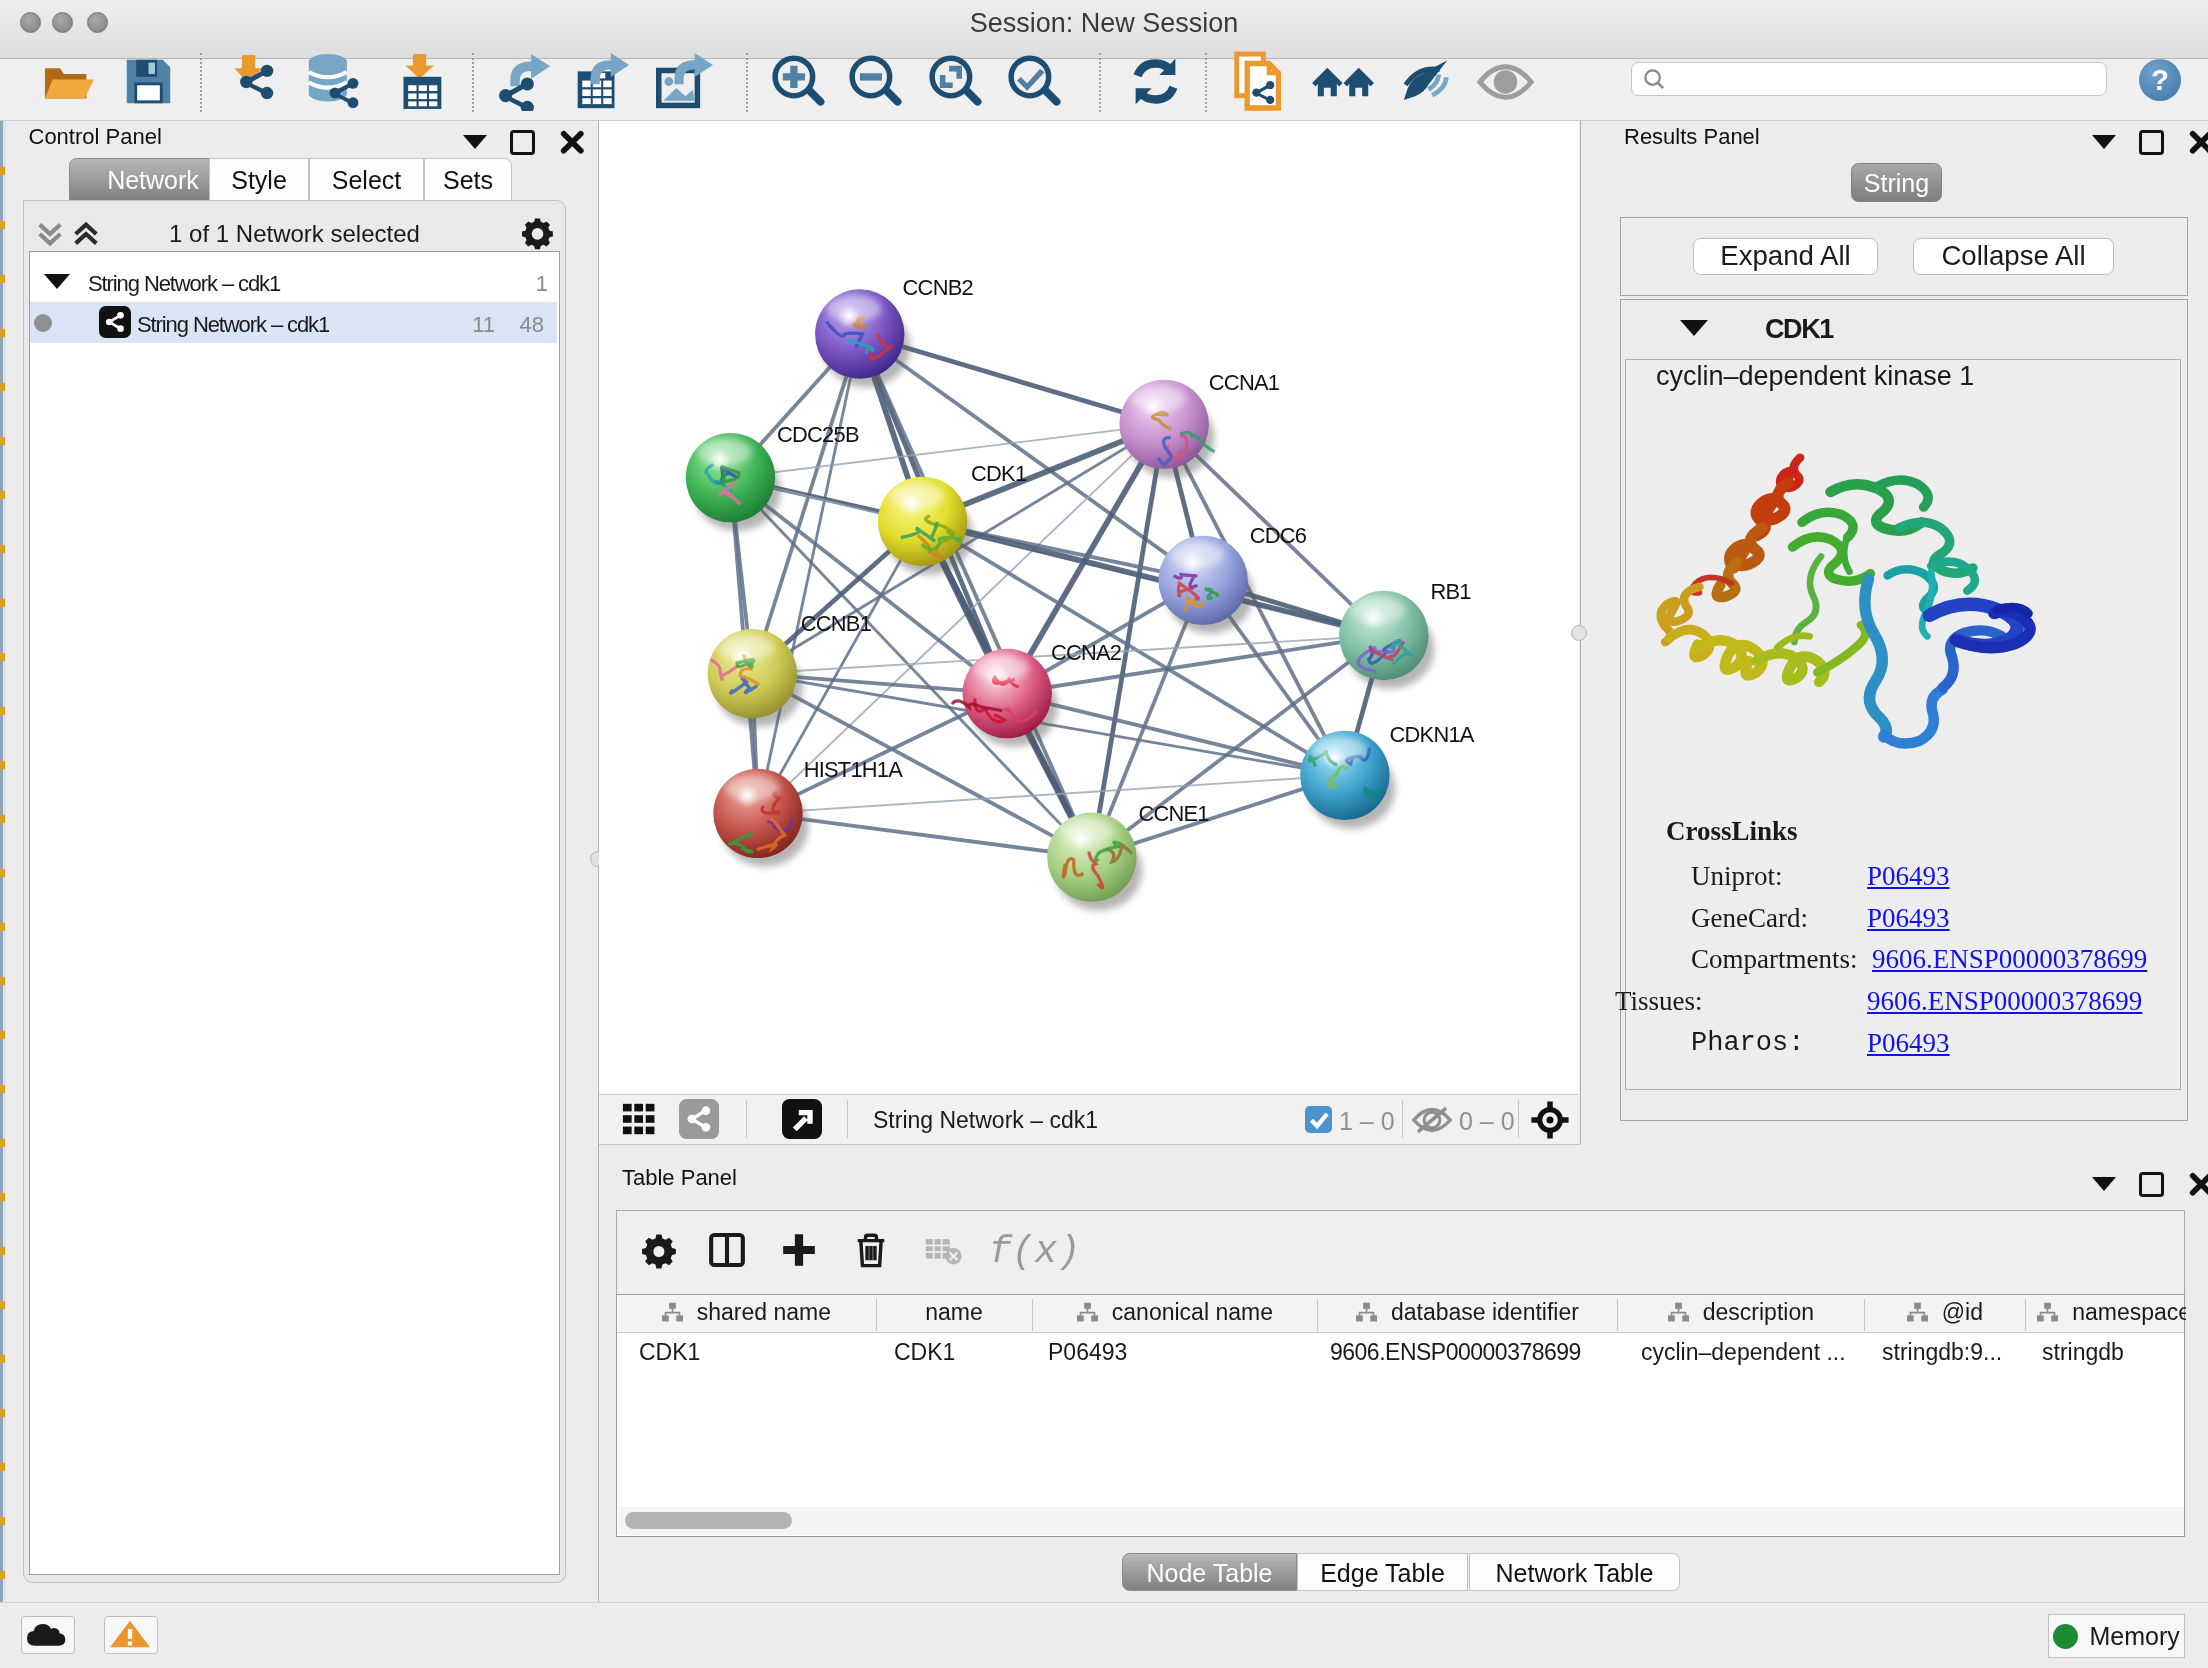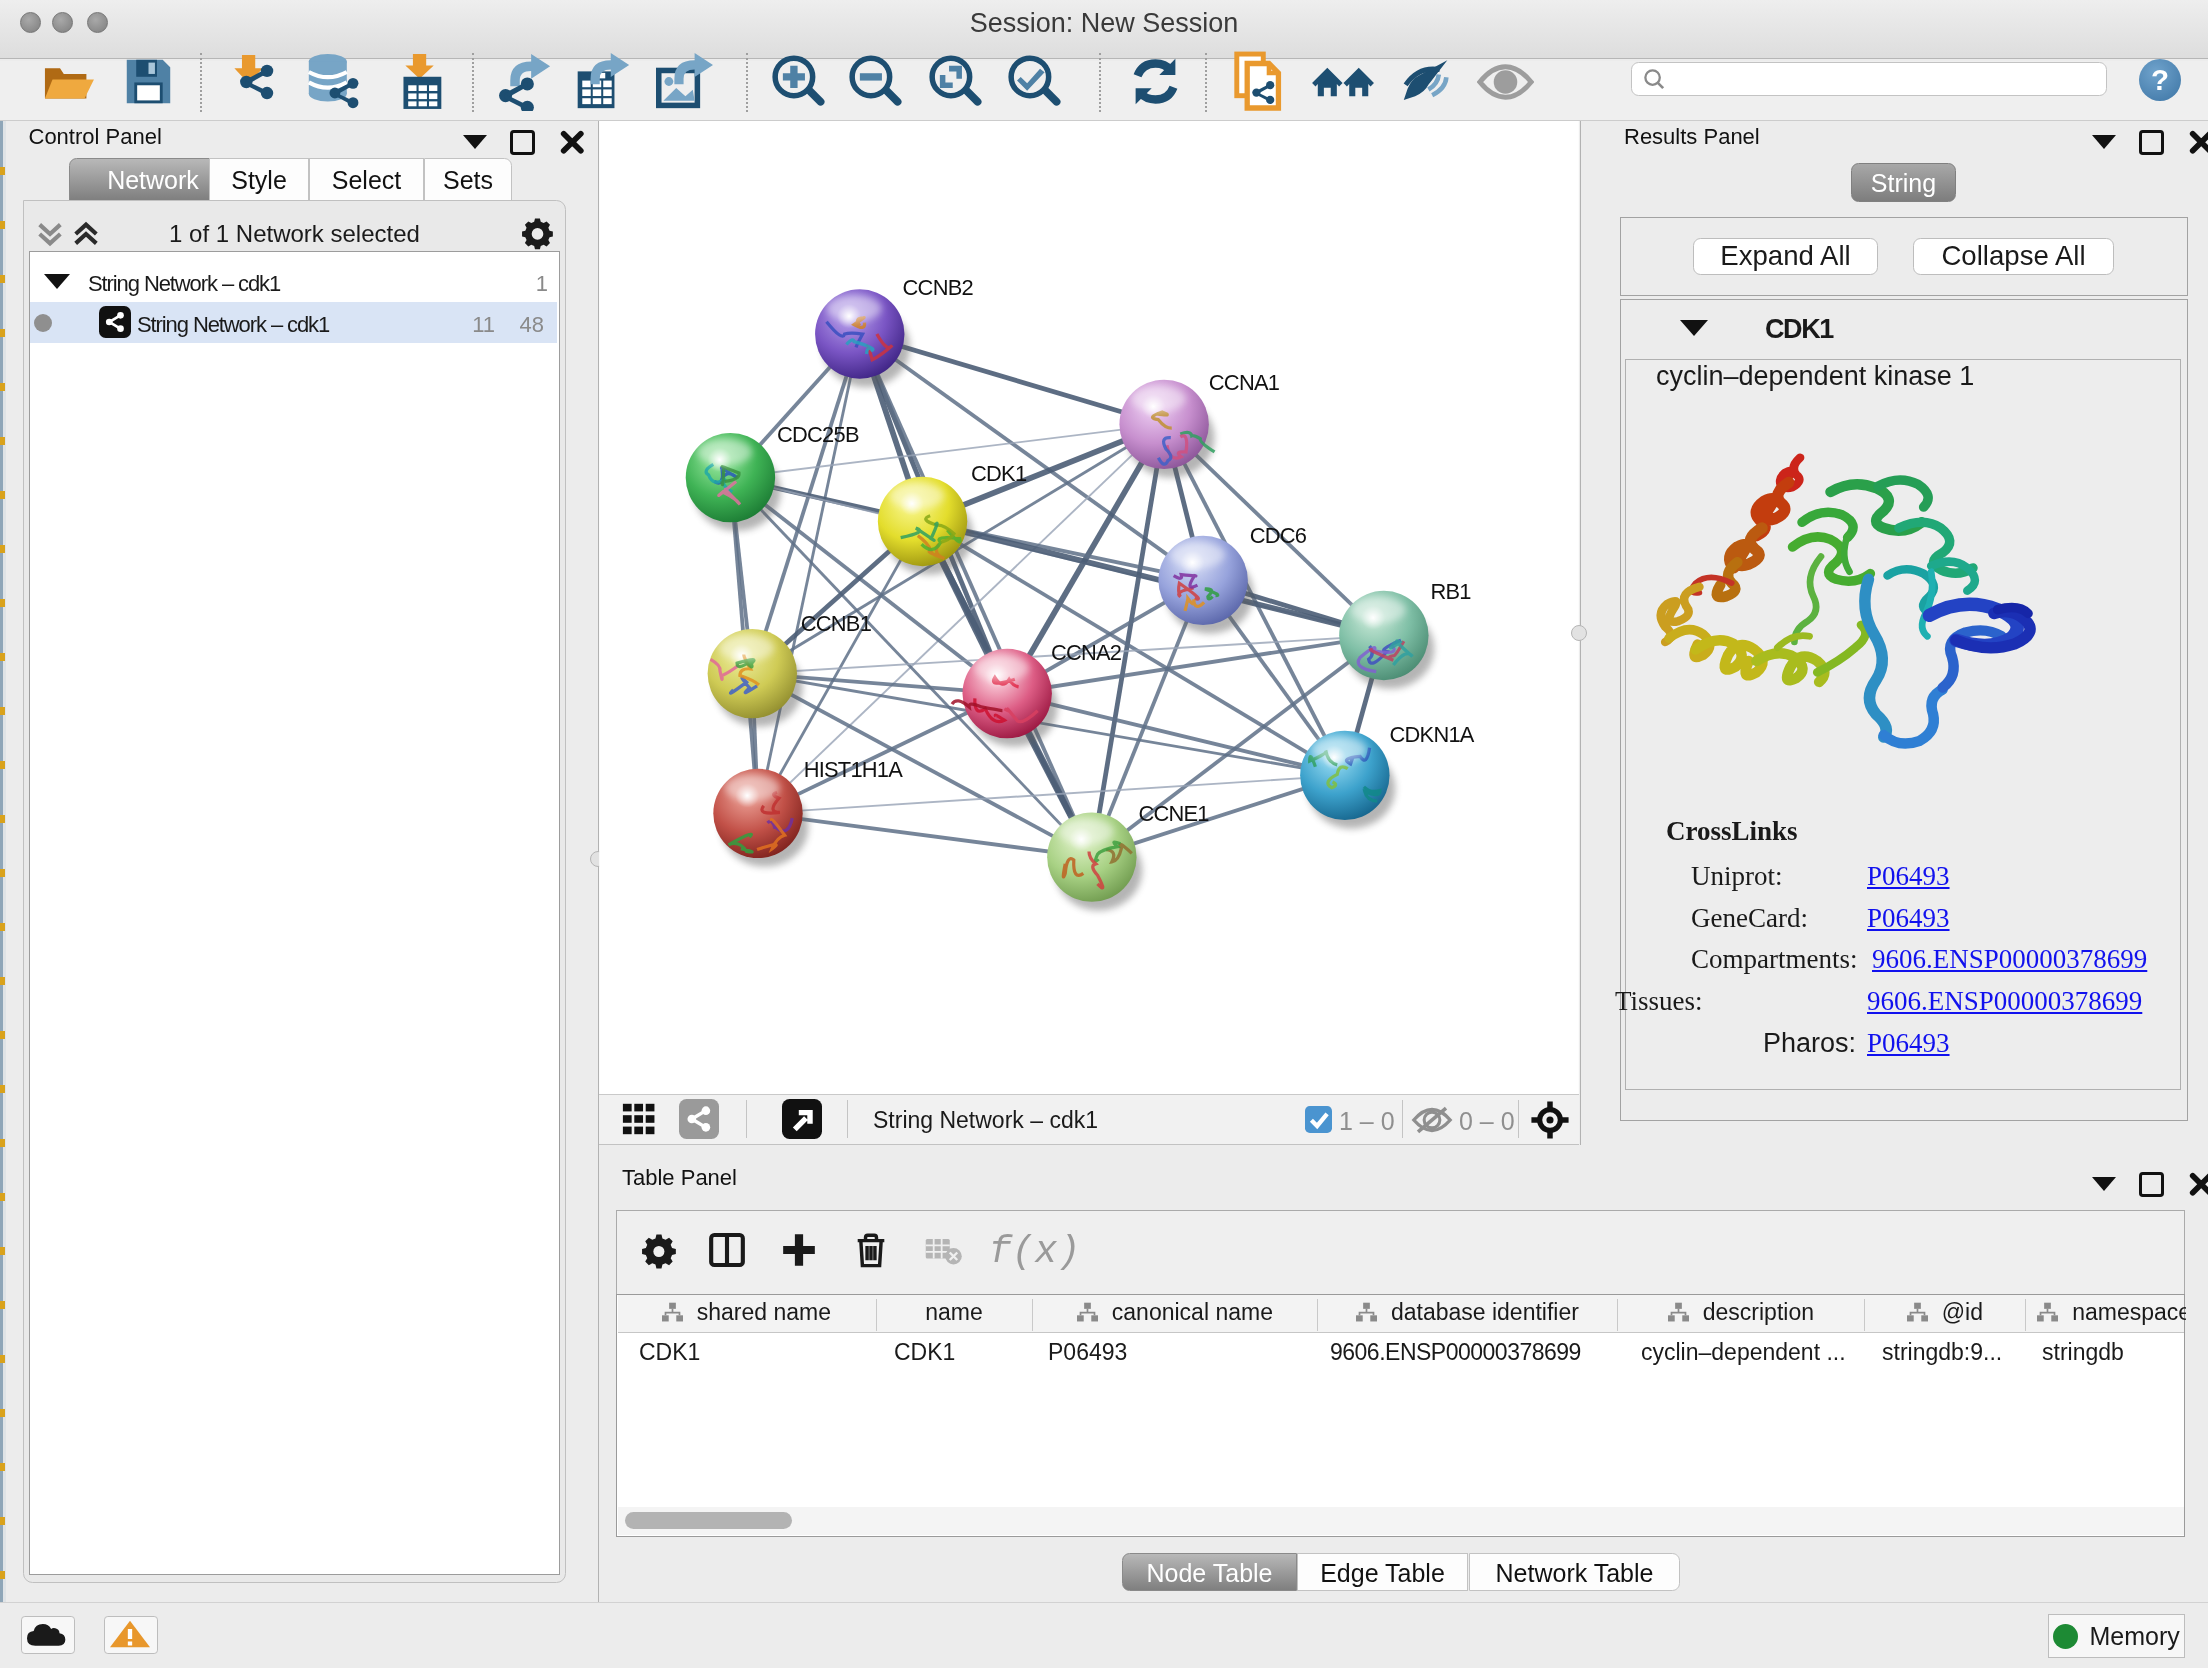--- a/index.html
+++ b/index.html
@@ -564,21 +564,21 @@
 <div class="abs ptitle" style="left:1624px;top:124px">Results Panel</div>
 <div class="panelctl" style="left:2092px;top:128px">
     <div class="tri-d"></div>
     <div class="sq"></div>
     <div class="xx">
       <svg width="28.5" height="28.5" viewBox="0 0 30 30">
         <path d="M6 6 L24 24 M24 6 L6 24" stroke="#111" stroke-width="6" stroke-linecap="round"></path>
       </svg>
     </div>
   </div>
-<div class="abs" style="left:1851px;top:163px;width:105px;height:39px;background:linear-gradient(#a8a8a8,#7d7d7d);border:1px solid #808080;border-radius:7.6px;color:#fff;font-size:25px;text-align:center;line-height:38px">String</div>
+<div class="abs" style="left:1851px;top:163px;width:91px;height:39px;background:linear-gradient(#a8a8a8,#7d7d7d);border:1px solid #808080;border-radius:7.6px;color:#fff;font-size:25px;text-align:center;line-height:38px">String</div>
 <div class="abs" style="left:1620px;top:217px;width:568px;height:79px;background:#ececec;border:1.9px solid #a2a2a2"></div>
 <div class="abs" style="left:1693px;top:238px;width:185px;height:37px;background:#fff;border:1.9px solid #bdbdbd;border-radius:7.6px;font-size:27.6px;text-align:center;line-height:34px">Expand All</div>
 <div class="abs" style="left:1913px;top:238px;width:201px;height:37px;background:#fff;border:1.9px solid #bdbdbd;border-radius:7.6px;font-size:27.6px;text-align:center;line-height:34px">Collapse All</div>
 <div class="abs" style="left:1620px;top:299px;width:568px;height:822px;background:#ececec;border:1.9px solid #a2a2a2"></div>
 <div class="abs" style="left:1680px;top:320px;width:0;height:0;border-left:14.3px solid transparent;border-right:14.3px solid transparent;border-top:16px solid #111"></div>
 <div class="abs" style="left:1765px;top:314px;font-size:27px;font-weight:bold;letter-spacing:-1.4px">CDK1</div>
 <div class="abs" style="left:1625px;top:359px;width:556px;height:731px;background:#ededed;border:1.9px solid #b0b0b0"></div>
 <div class="abs" style="left:1656px;top:361px;font-size:27px">cyclin–dependent kinase 1</div>
 <svg class="abs" style="left:1650px;top:433px" width="399" height="342" viewBox="0 0 420 360">
 <g fill="none" stroke-linecap="round">
@@ -613,21 +613,21 @@
   </svg>
 <div class="abs" style="left:1666px;top:816px;font-family:'Liberation Serif',serif;font-size:27px;font-weight:bold">CrossLinks</div>
 <div class="abs" style="left:1691px;top:861px;font-family:'Liberation Serif',serif;font-size:27px">Uniprot:</div>
 <div class="abs" style="left:1867px;top:861px;font-family:'Liberation Serif',serif;font-size:27px"><a class="lnk">P06493</a></div>
 <div class="abs" style="left:1691px;top:903px;font-family:'Liberation Serif',serif;font-size:27px">GeneCard:</div>
 <div class="abs" style="left:1867px;top:903px;font-family:'Liberation Serif',serif;font-size:27px"><a class="lnk">P06493</a></div>
 <div class="abs" style="left:1691px;top:944px;font-family:'Liberation Serif',serif;font-size:27px">Compartments:</div>
 <div class="abs" style="left:1872px;top:944px;font-family:'Liberation Serif',serif;font-size:27px"><a class="lnk">9606.ENSP00000378699</a></div>
 <div class="abs" style="left:1615px;top:986px;font-family:'Liberation Serif',serif;font-size:27px">Tissues:</div>
 <div class="abs" style="left:1867px;top:986px;font-family:'Liberation Serif',serif;font-size:27px"><a class="lnk">9606.ENSP00000378699</a></div>
-<div class="abs" style="left:1763px;top:1028px;font-family:Liberation Sans, sans-serif;font-size:27px">Pharos:</div>
+<div class="abs" style="left:1691px;top:1028px;font-family:Liberation Mono, monospace;font-size:27px">Pharos:</div>
 <div class="abs" style="left:1867px;top:1028px;font-family:'Liberation Serif',serif;font-size:27px"><a class="lnk">P06493</a></div>
 <div class="abs" style="left:1571px;top:625px;width:16px;height:16px;border-radius:50%;background:#e2e2e2;border:1px solid #b5b5b5"></div>
 
 <div class="abs" style="left:599px;top:1145px;width:1609px;height:457px;background:#ececec"></div>
 <div class="abs ptitle" style="left:622px;top:1165px">Table Panel</div>
 <div class="panelctl" style="left:2092px;top:1170px">
     <div class="tri-d"></div>
     <div class="sq"></div>
     <div class="xx">
       <svg width="28.5" height="28.5" viewBox="0 0 30 30">

